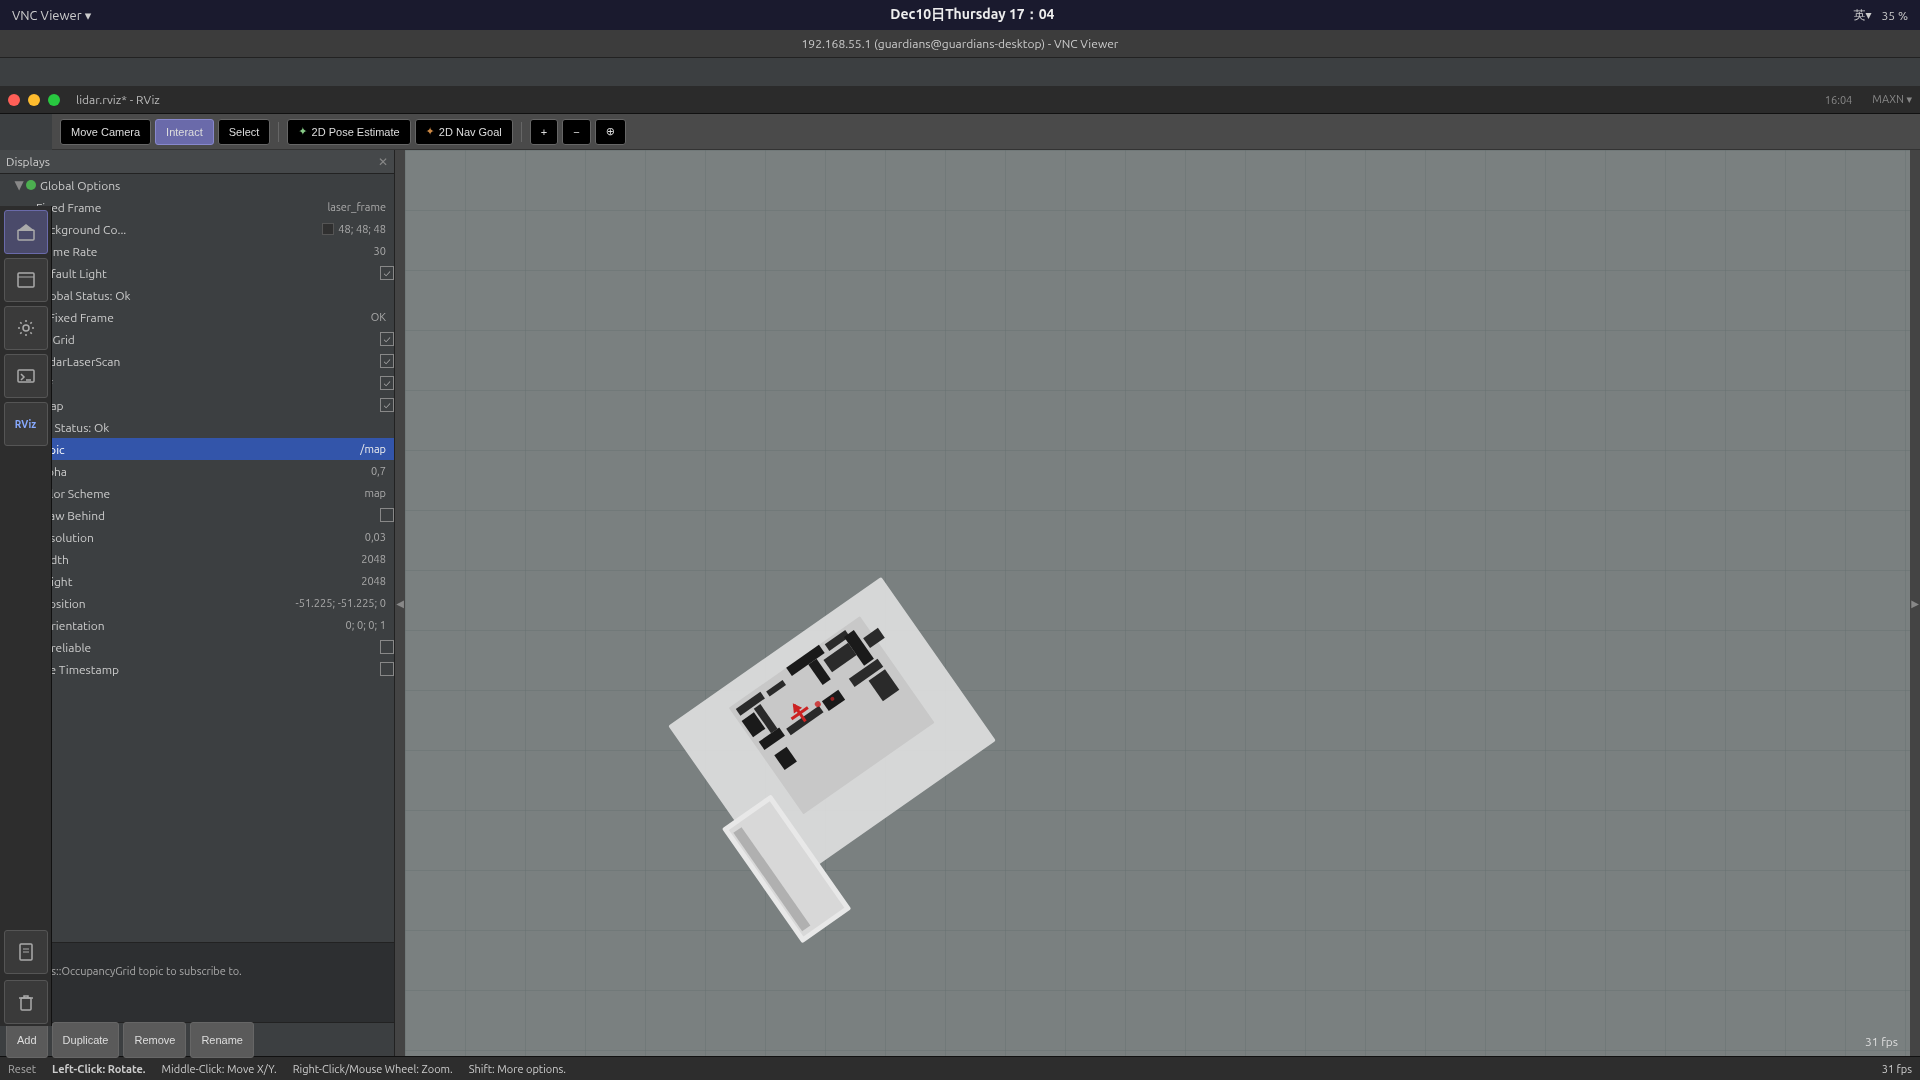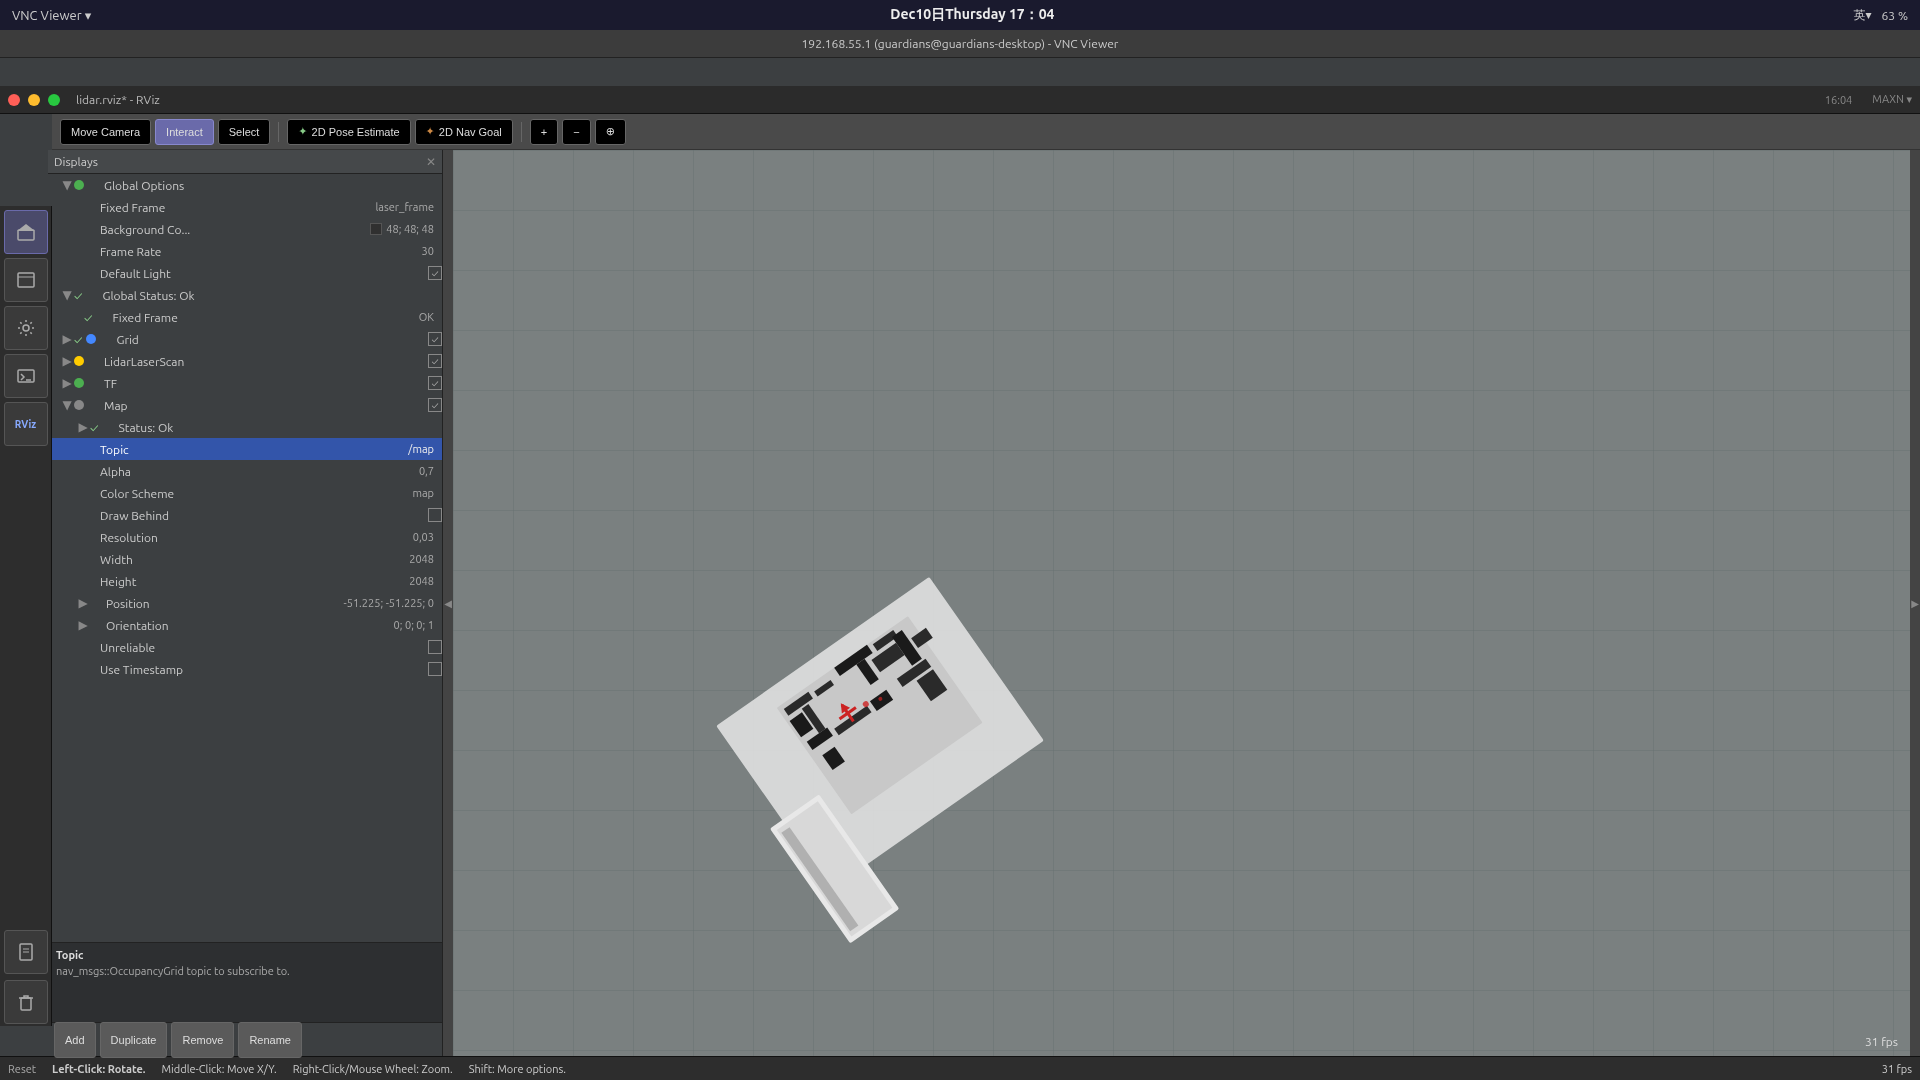--- a/index.html
+++ b/index.html
@@ -62,21 +62,21 @@
     }
     #displays-header span { font-size: 12px; color: #ccc; }
     #displays-tree { flex: 1; overflow-y: auto; background: #3c3f41; }
 
     .tree-item {
       display: flex; align-items: center; height: 22px; padding-left: 8px; cursor: pointer; color: #ccc; font-size: 12px;
     }
     .tree-item.selected { background: #3355aa; color: #fff; }
     .tree-item .indent { display: inline-block; }
     .tree-item .toggle { width: 14px; text-align: center; color: #888; }
-    .tree-item .label { flex: 1; margin-left: 16px; }
+    .tree-item .label { flex: 1; }
     .tree-item .value { color: #aaa; margin-right: 8px; font-size: 11px; }
 
     
     #info-panel {
       height: 80px; background: #2d2f31; border-top: 1px solid #222; padding: 6px 8px; font-size: 11px; color: #aaa;
     }
     #info-panel .info-title { color: #ddd; font-weight: bold; margin-bottom: 4px; }
 
     
     #panel-buttons {
@@ -126,21 +126,21 @@
 </head>
 <body>
 
 <div id="system-bar">
   <div id="system-bar-left">
     <span>VNC Viewer ▾</span>
   </div>
   <div id="system-bar-center">Dec10日Thursday  17：04</div>
   <div id="system-bar-right">
     <span>英▾</span>
-    <span>63 %</span>
+    <span>35 %</span>
   </div>
 </div>
 
 <div id="vnc-title-bar">
   <span>192.168.55.1 (guardians@guardians-desktop) - VNC Viewer</span>
 </div>
 
 <div id="rviz-window">
 
   <div id="rviz-title-bar">
@@ -211,21 +211,21 @@
       </div>
       <div class="sidebar-icon">
         <svg width="20" height="20" viewBox="0 0 20 20" fill="none">
             <rect x="5" y="6" width="10" height="12" rx="1" stroke="#aaa" stroke-width="1.5"></rect>
             <line x1="3" y1="6" x2="17" y2="6" stroke="#aaa" stroke-width="1.5"></line>
             <path d="M8 6V4h4v2" stroke="#aaa" stroke-width="1.5"></path>
           </svg>
       </div>
     </div>
 
-    <div style="display:flex; flex:1; flex-direction:column;padding-left:48px;">
+    <div style="display:flex; flex:1; flex-direction:column;">
       <div style="display:flex; flex:1;">
 
         <div id="displays-panel">
           <div id="displays-header">
             <span>Displays</span>
             <span style="cursor:pointer; color:#888;">✕</span>
           </div>
 
           <div id="displays-tree">
 

